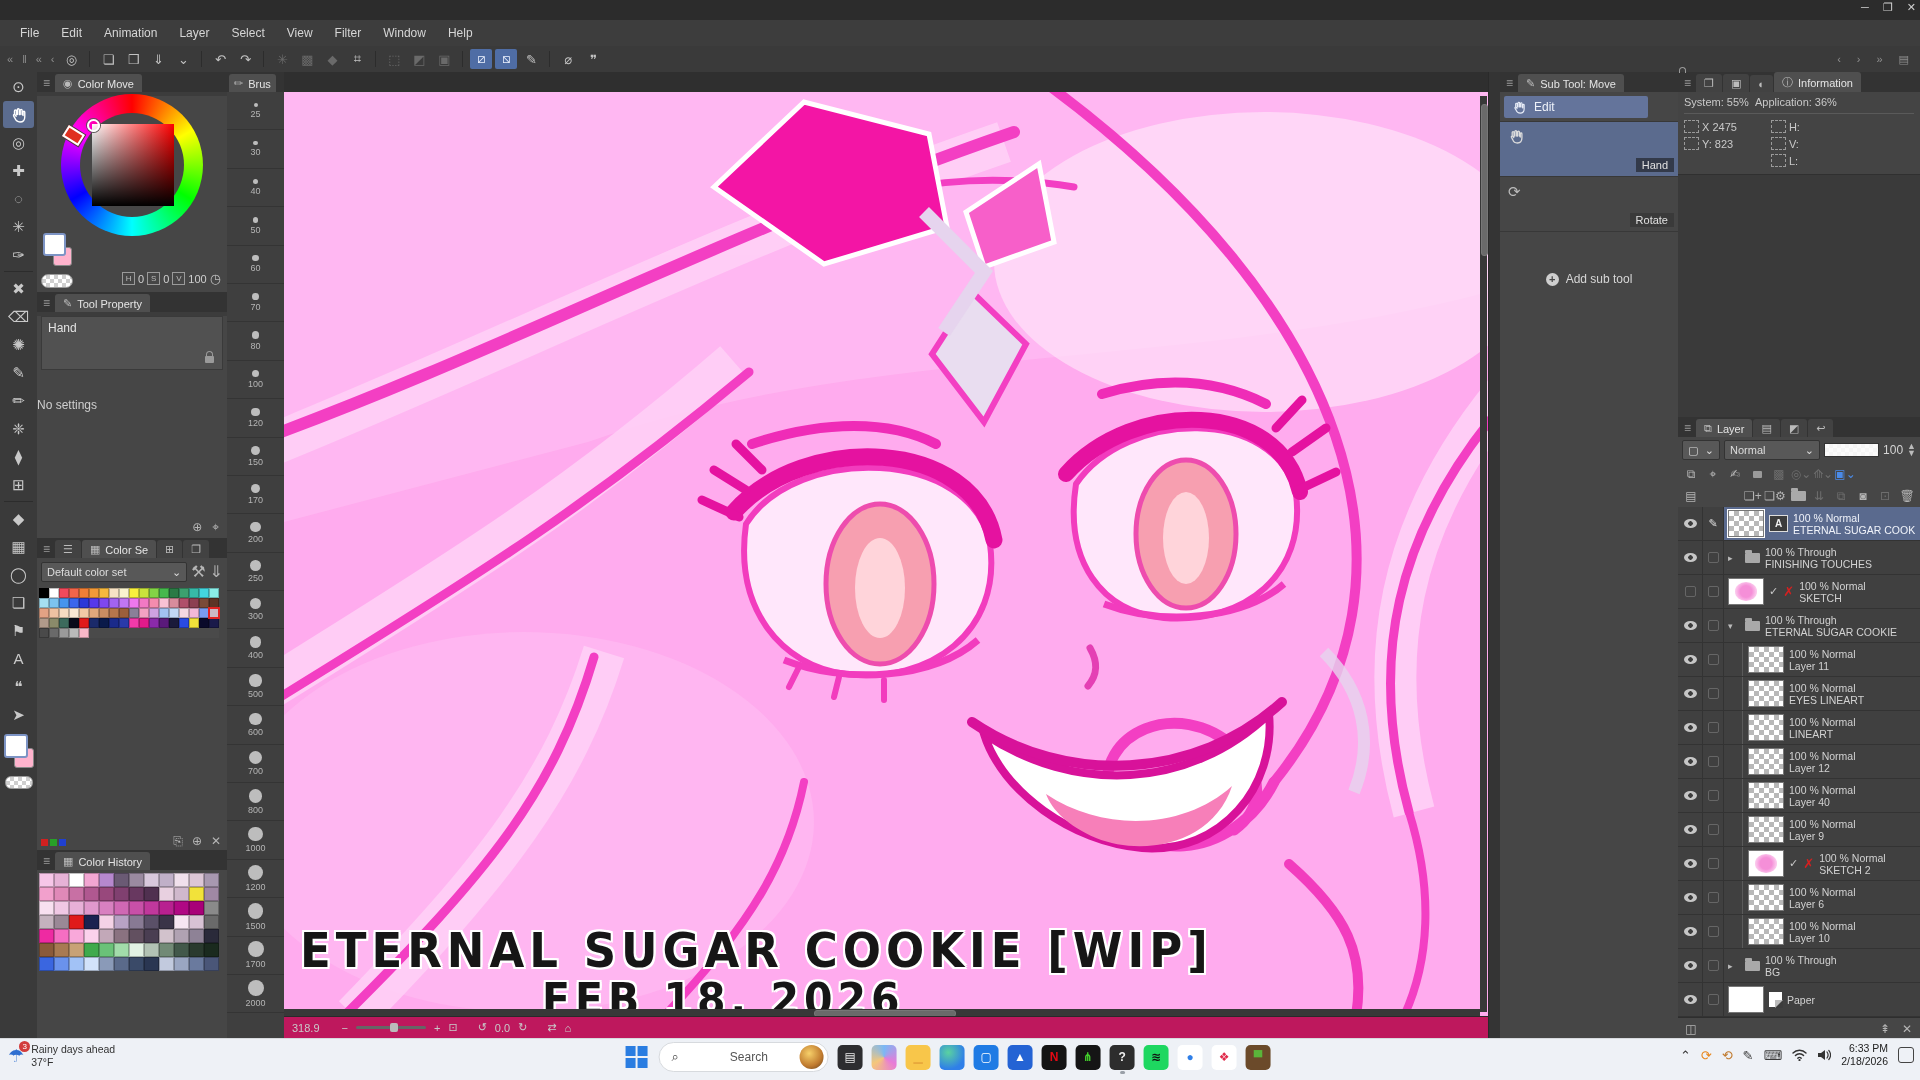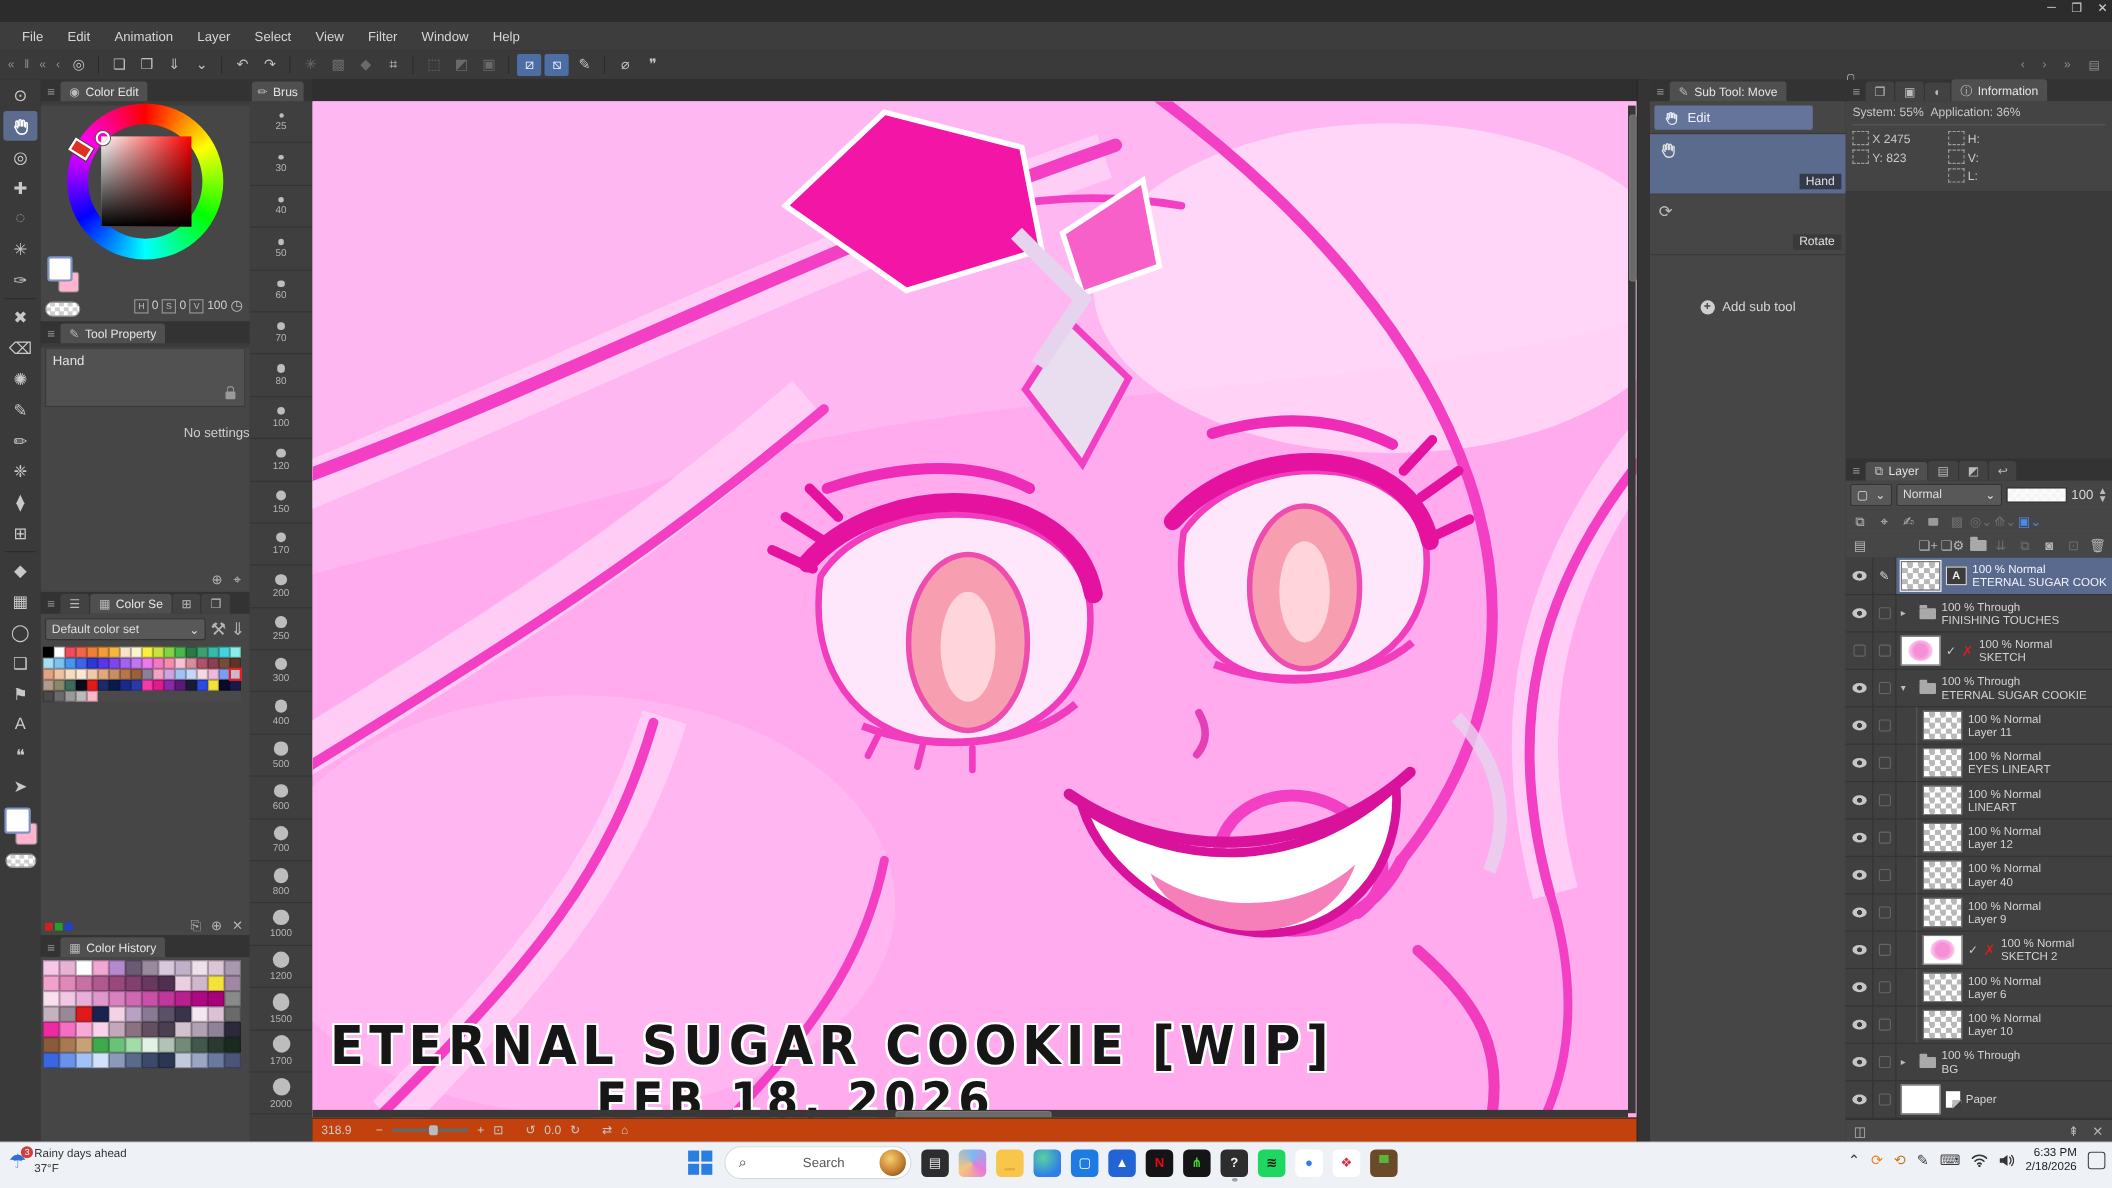--- a/index.html
+++ b/index.html
@@ -75,21 +75,21 @@
     gap:7px;padding:0 10px;margin-left:2px;}
   #artwrap{position:absolute;left:0;top:20px;width:1204px;height:924px;overflow:hidden;background:#ffabee;}
   #artwrap svg{display:block;width:100%;height:100%;}
   .canvas-text{position:absolute;color:#161616;font-weight:bold;letter-spacing:5px;
     font-family:"DejaVu Sans","Liberation Sans",sans-serif;transform:scaleY(1.08);
     text-shadow:2px 0 #fff,-2px 0 #fff,0 2px #fff,0 -2px #fff,2px 2px #fff,-2px -2px #fff,2px -2px #fff,-2px 2px #fff;}
   #vscroll{position:absolute;right:1px;top:24px;width:7px;height:916px;background:#383838;}
   #vscroll .thumb{position:absolute;left:1px;top:8px;width:5px;height:150px;background:#6a6a6a;border-radius:3px;}
   #hscroll{position:absolute;left:0;bottom:22px;height:7px;width:1196px;background:#383838;}
   #hscroll .thumb{position:absolute;top:1px;left:530px;width:140px;height:5px;background:#6a6a6a;border-radius:3px;}
-  #statusbar{position:absolute;left:0;bottom:0;width:1204px;height:22px;background:#c2410c;border-top:1px solid #2a2a2a;
+  #statusbar{position:absolute;left:0;bottom:0;width:1204px;height:22px;background:#be185d;border-top:1px solid #2a2a2a;
     display:flex;align-items:center;gap:8px;padding:0 8px;color:#c9c9c9;font-size:11px;box-sizing:border-box;}
   .slider{width:70px;height:3px;background:#666;position:relative;border-radius:2px;}
   .slider i{position:absolute;top:-3px;width:8px;height:9px;background:#bbb;border-radius:2px;}
   
   #gutter{left:1488px;top:72px;width:12px;height:966px;background:#343434;border-left:1px solid #2a2a2a;border-right:1px solid #2a2a2a;}
   #subtool{left:1500px;top:72px;width:178px;height:966px;background:#464646;border-right:1px solid #2a2a2a;}
   .st-group{margin:4px 4px 2px;height:22px;background:#64749b;color:#eef2fa;font-size:12px;display:flex;
     align-items:center;gap:8px;padding:0 8px;border-radius:2px;width:128px;}
   .st-item{height:54px;border-bottom:1px solid #383838;position:relative;color:#ddd;}
   .st-item.sel{background:#5b6b8e;}
@@ -266,21 +266,21 @@
   <div class="bgswatch"></div>
   <div class="trswatch"></div>
 </div>
 
 <div class="abs" style="left:37px;top:72px;width:190px;height:966px;background:#3c3c3c;border-right:1px solid:#2a2a2a;">
 
   <div class="panel-tabs">
     <span class="hamb">≡</span>
     <span class="ptab on">
         <span class="ic">◉</span>
-        <span>Color Edit</span>
+        <span>Color Move</span>
       </span>
   </div>
   <div class="pbody" style="height:196px;position:relative;">
     <div id="wheelbox">
       <div id="ring"></div>
       <div id="ringhole"></div>
       <div id="svsq"></div>
       <div id="svcur"></div>
       <div id="ringcur"></div>
     </div>
@@ -302,21 +302,21 @@
 
   <div class="panel-tabs">
     <span class="hamb">≡</span>
     <span class="ptab on">
         <span class="ic">✎</span>
         <span>Tool Property</span>
       </span>
   </div>
   <div class="pbody" style="height:222px;position:relative;">
     <div id="toolname"><span>Hand</span><span class="lock"></span></div>
-    <div style="text-align:right;color:#cfcfcf;font-size:12px;margin-top:16px;">No settings</div>
+    <div style="text-align:left;color:#cfcfcf;font-size:12px;margin-top:28px;">No settings</div>
     <div style="position:absolute;right:8px;bottom:4px;display:flex;gap:10px;color:#b5b5b5;font-size:12px;">
       <span>⊕</span>
         <span>⌖</span>
     </div>
   </div>
 
   <div class="panel-tabs">
     <span class="hamb">≡</span>
     <span class="ptab">
         <span class="ic">☰</span>

